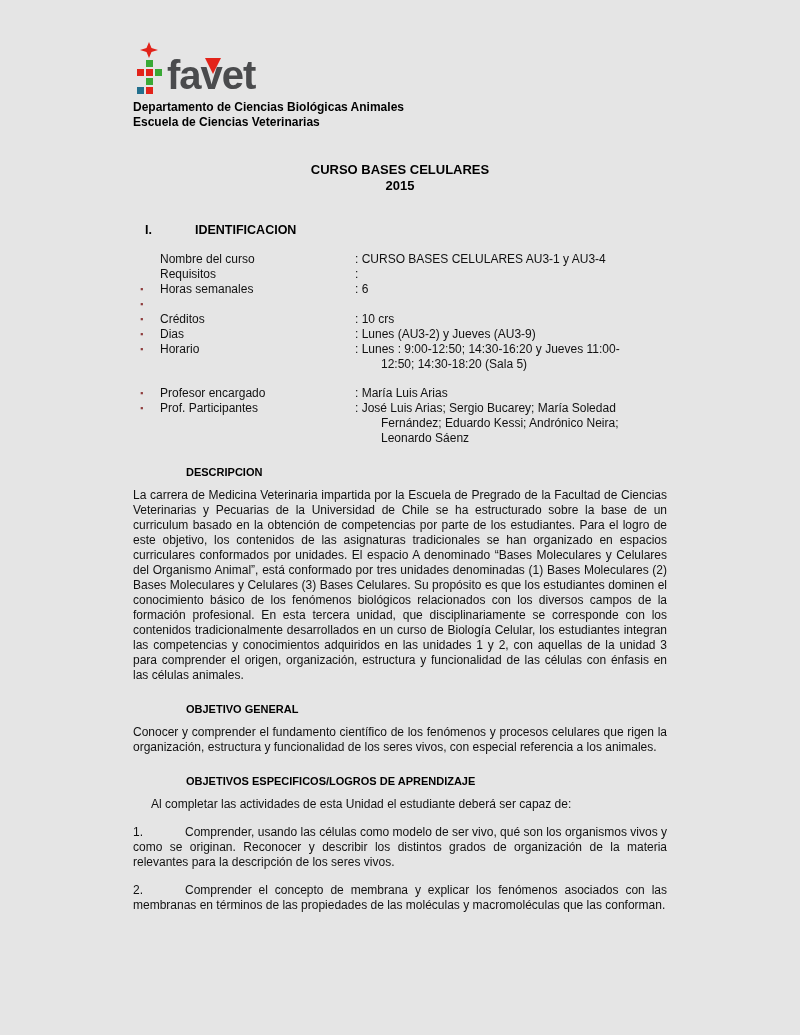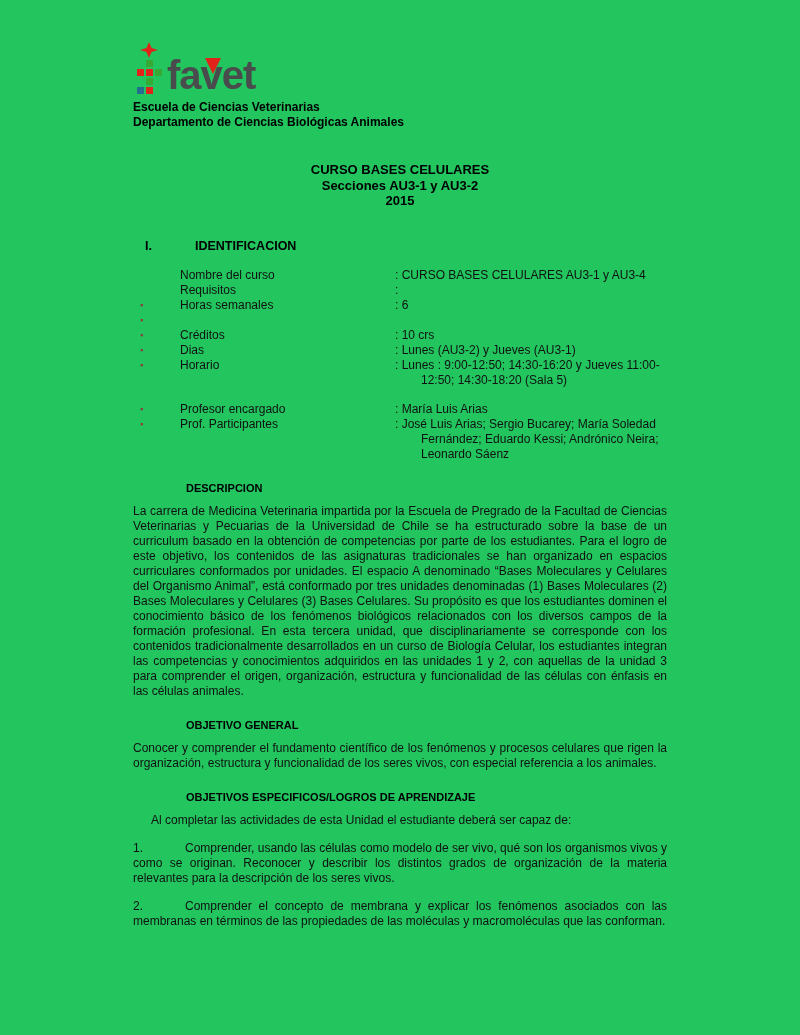--- a/index.html
+++ b/index.html
@@ -1,32 +1,32 @@
 <!DOCTYPE html>
 <html><head>
 <meta charset="utf-8">
 <style>
   * { margin:0; padding:0; box-sizing:border-box; }
   html,body { background:#ffffff; }
   .page {
     position:relative;
     width:800px; height:1035px;
-    background:#22c55e;
+    background:#e5e5e5;
     padding:42px 133px 0 133px;
     overflow:hidden;
     font-family:"Liberation Sans", sans-serif;
     color:#111;
   }
   .logo { display:block; margin-left:-2px; }
   .org-line { font-weight:bold; font-size:12px; line-height:15px; color:#000; }
   .title-block { margin-top:32px; text-align:center; font-weight:bold; font-size:13px; line-height:15.5px; color:#000; }
   .id-head { margin-top:30px; display:flex; font-weight:bold; font-size:12.5px; padding-left:12px; color:#000; }
   .id-head .numeral { width:50px; }
   .id-table { margin-top:15px; font-size:12px; line-height:15px; }
-  .id-row { display:grid; grid-template-columns:27px 195px 1fr;gap:20px; }
+  .id-row { display:grid; grid-template-columns:27px 195px 1fr; }
   .id-row.gap-above { margin-top:14px; }
   .bullet { color:#8e3b3b; font-size:9px; line-height:15px; padding-left:7px; }
   .id-value { white-space:pre-line; padding-left:26px; text-indent:-26px; }
   .sec-heading { font-weight:bold; font-size:11px; margin:20px 0 0 12px; color:#000;padding-left:41px; }
   .para { font-size:12px; line-height:15px; text-align:justify; margin-top:10px; }
   .intro { text-align:left;margin-left:18px; }
   .item { font-size:12px; line-height:15px; text-align:justify; margin-top:13px; }
   .item-num { display:inline-block; width:52px; }
 </style>
 </head>
@@ -42,27 +42,26 @@
         <rect x="6" y="27" width="7" height="7" fill="#e2231a"></rect>
         <rect x="15" y="27" width="7" height="7" fill="#e2231a"></rect>
         <rect x="24" y="27" width="7" height="7" fill="#39a935"></rect>
         <rect x="15" y="36" width="7" height="7" fill="#39a935"></rect>
         <rect x="6" y="45" width="7" height="7" fill="#23708e"></rect>
         <rect x="15" y="45" width="7" height="7" fill="#e2231a"></rect>
       </g>
       <polygon points="74,16 90,16 82,32" fill="#e2231a"></polygon>
       <text x="36" y="47" font-size="40" font-weight="bold" letter-spacing="-1" fill="#4a4b4d">favet</text>
     </svg>
+    <div class="org-line">Departamento de Ciencias Biológicas Animales</div>
     <div class="org-line">Escuela de Ciencias Veterinarias</div>
-    <div class="org-line">Departamento de Ciencias Biológicas Animales</div>
   </div>
 
   <div class="title-block">
     <div>CURSO BASES CELULARES</div>
-    <div>Secciones AU3-1 y AU3-2</div>
     <div>2015</div>
   </div>
 
   <div class="id-head">
     <span class="numeral">I.</span>
     <span>IDENTIFICACION</span>
   </div>
 
   <div class="id-table">
     <div class="id-row">
@@ -86,21 +85,21 @@
       <span class="id-value"></span>
     </div>
     <div class="id-row">
       <span class="bullet">▪</span>
       <span class="id-label">Créditos</span>
       <span class="id-value">: 10 crs</span>
     </div>
     <div class="id-row">
       <span class="bullet">▪</span>
       <span class="id-label">Dias</span>
-      <span class="id-value">: Lunes (AU3-2) y Jueves (AU3-1)</span>
+      <span class="id-value">: Lunes (AU3-2) y Jueves (AU3-9)</span>
     </div>
     <div class="id-row">
       <span class="bullet">▪</span>
       <span class="id-label">Horario</span>
       <span class="id-value">: Lunes : 9:00-12:50; 14:30-16:20   y Jueves 11:00-
 12:50; 14:30-18:20 (Sala 5)</span>
     </div>
     <div class="id-row gap-above">
       <span class="bullet">▪</span>
       <span class="id-label">Profesor encargado</span>

